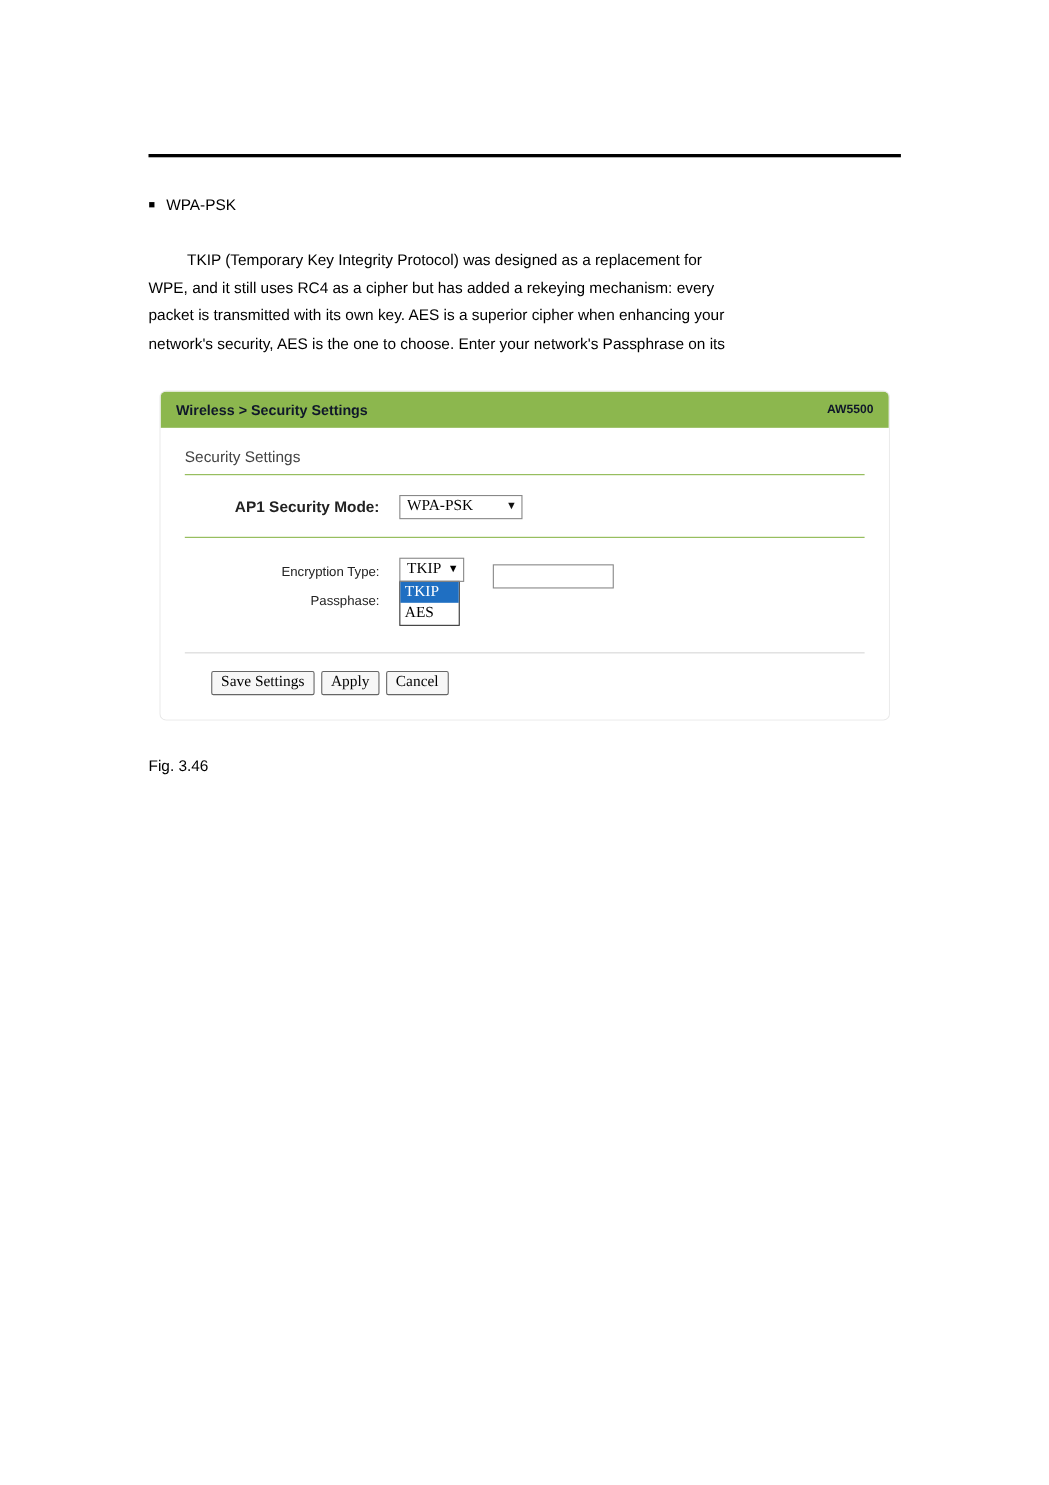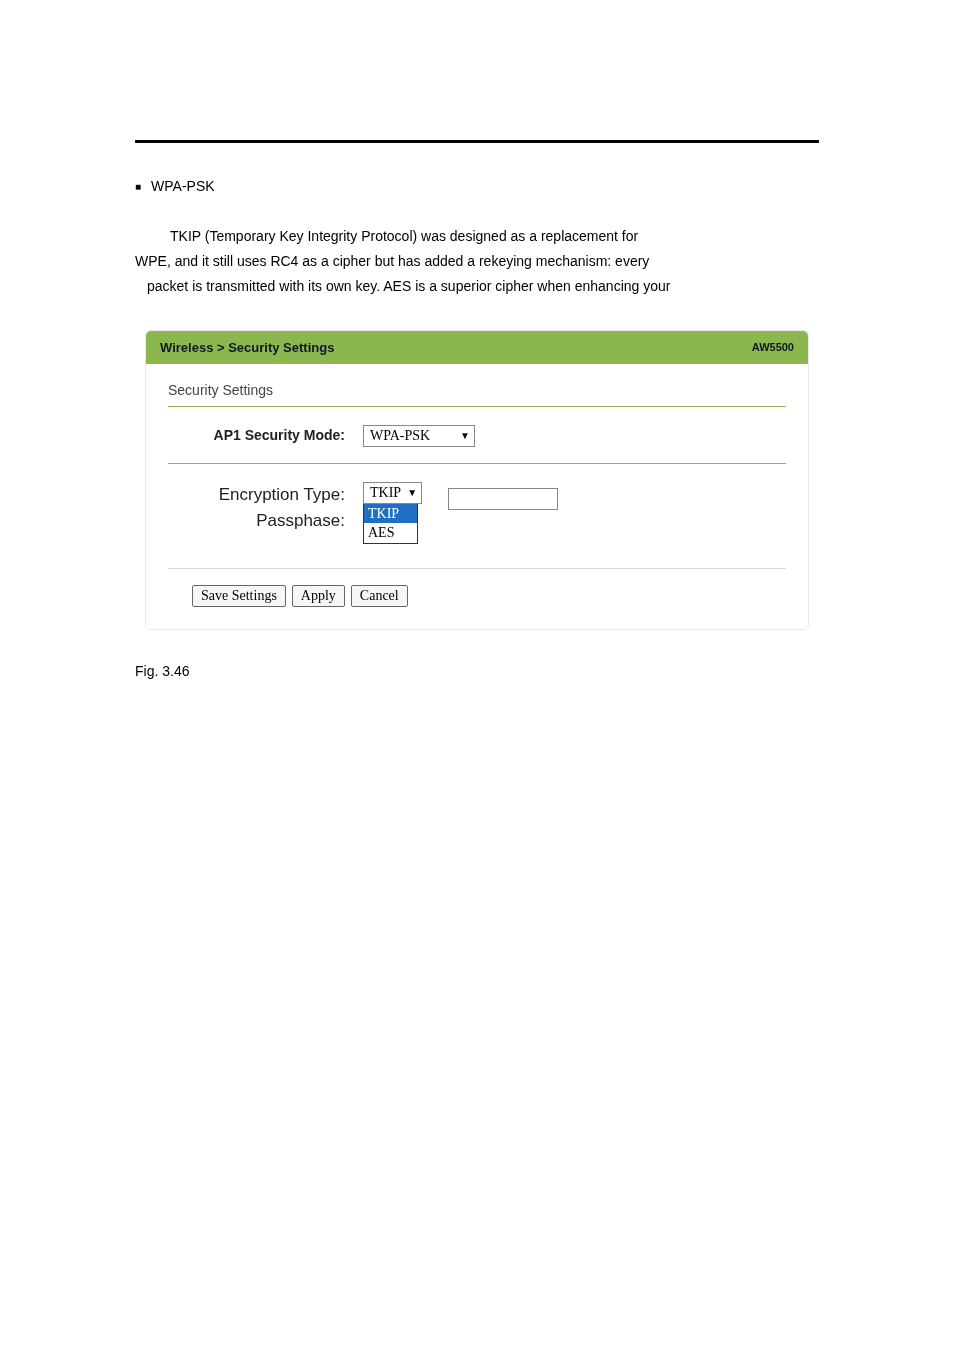--- a/index.html
+++ b/index.html
@@ -172,21 +172,21 @@
     }
     
     .row.enc-pass .labels {
       display: flex;
       flex-direction: column;
       width: 195px;
       text-align: right;
       padding-right: 18px;
     }
     .row.enc-pass .labels span {
-      font-size: 17px;
+      font-size: 12px;
       color: #222;
       line-height: 26px;
     }
     .row.enc-pass .controls {
       display: flex;
       align-items: flex-start;
       gap: 26px;
     }
   </style>
 </head>
@@ -195,21 +195,22 @@
 <hr class="divider">
 
 <div class="bullet-row">
   <span class="bullet-mark">■</span>
   <span>WPA-PSK</span>
 </div>
 
 <div class="prose-block">
   <p>TKIP (Temporary Key Integrity Protocol) was designed as a replacement for</p>
   <p style="margin-left:0">WPE, and it still uses RC4 as a cipher but has added a rekeying mechanism: every</p>
-  <p style="margin-left:12px">packet is transmitted with its own key. AES is a superior cipher when enhancing your</p>
+  <p style="margin-left:0">packet is transmitted with its own key. AES is a superior cipher when enhancing your</p>
+  <p style="margin-left:0">network's security, AES is the one to choose. Enter your network's Passphrase on its</p>
 </div>
 
 <div class="panel">
   <div class="panel-header">
     <span class="title">Wireless &gt; Security Settings</span>
     <span class="model">AW5500</span>
   </div>
   <div class="panel-body">
     <div class="fieldset">
       <div class="legend">Security Settings</div>

